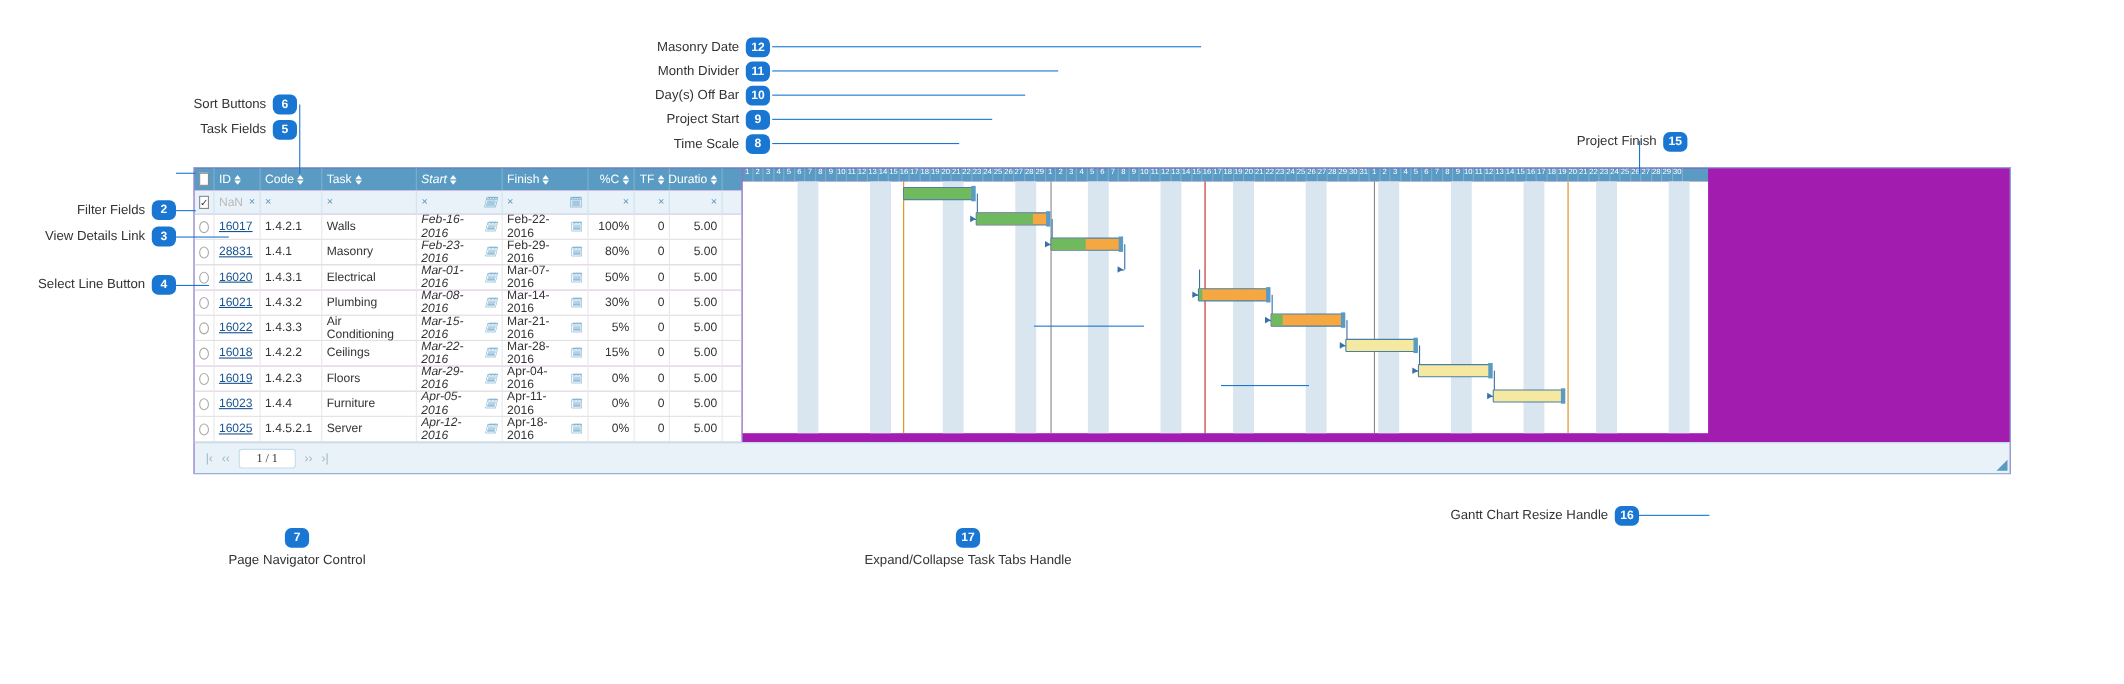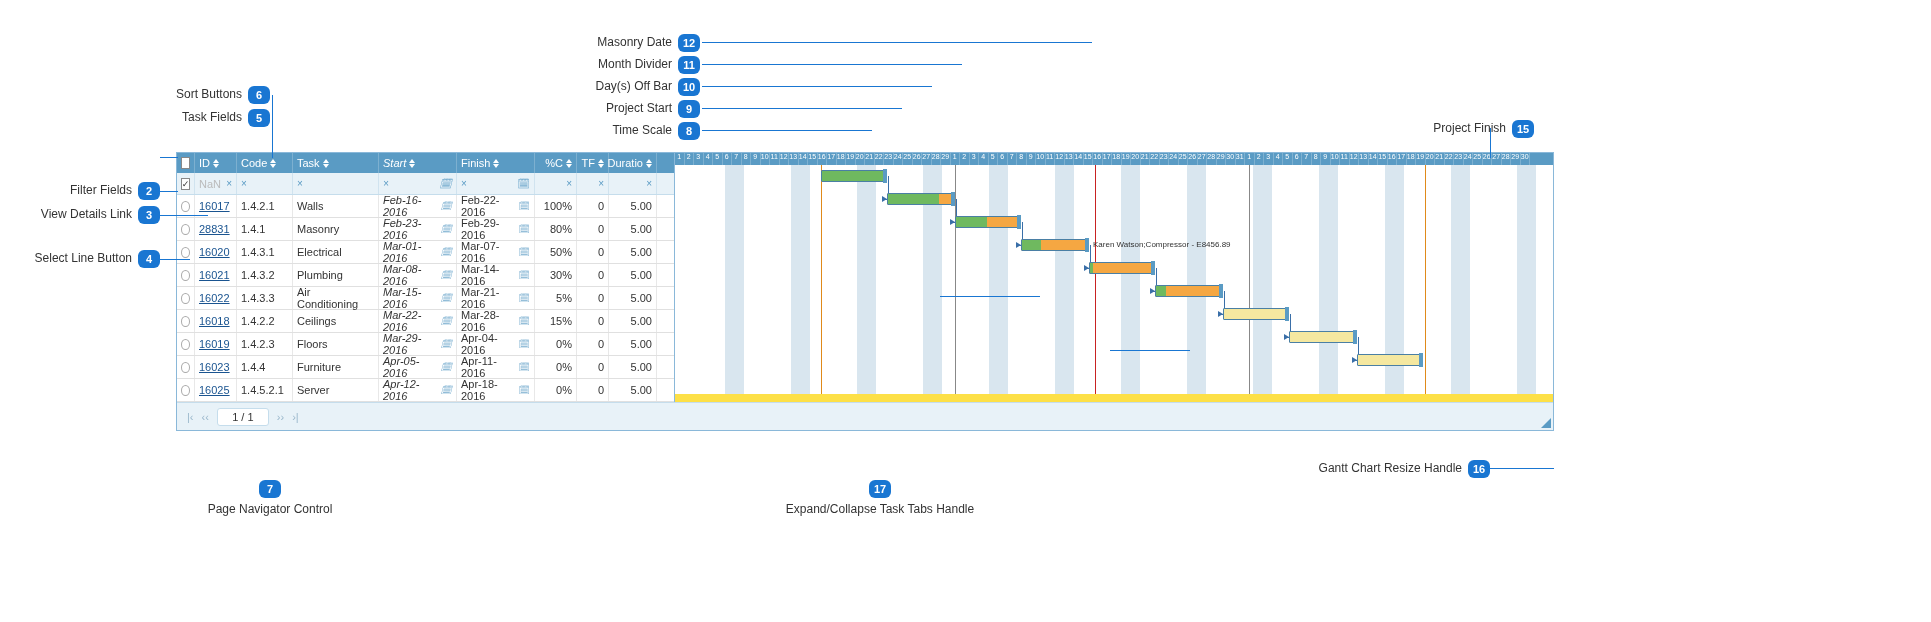--- a/index.html
+++ b/index.html
@@ -6,21 +6,21 @@
 body { background: #fff; font-size: 11px; color: #333; }
 
 .container { position: relative; width: 1931px; height: 622px; }
 
 
 .callout-label { position: absolute; font-size: 12px; color: #333; text-align: right; }
 .callout-badge { display: inline-flex; align-items: center; justify-content: center; background: #1976d2; color: #fff; border-radius: 6px; min-width: 22px; height: 18px; padding: 0 4px; font-size: 11px; font-weight: bold; margin-left: 6px; vertical-align: middle; }
 .callout-line { position: absolute; border-top: 1px solid #1976d2; pointer-events: none; }
 
 
-.app-frame { position: absolute; left: 176px; top: 152px; width: 1378px; border: 1px solid #8ab8d9; background: #fde047; }
+.app-frame { position: absolute; left: 176px; top: 152px; width: 1652px; border: 1px solid #8ab8d9; background: #a21caf; }
 
 
 .grid-panel { float: left; width: 498px; border-right: 1px solid #8ab8d9; }
 
 .grid-header { display: flex; background: #5a9bc4; color: #fff; height: 20px; align-items: center; }
 .grid-header .hcell { border-right: 1px solid #7db0d0; height: 100%; display: flex; align-items: center; padding: 0 4px; position: relative; }
 .hcell .sort-icon { display: inline-flex; flex-direction: column; margin-left: 3px; }
 .sort-icon .up, .sort-icon .down { width: 0; height: 0; border-left: 3px solid transparent; border-right: 3px solid transparent; }
 .sort-icon .up { border-bottom: 4px solid #fff; margin-bottom: 1px; }
 .sort-icon .down { border-top: 4px solid #fff; }
@@ -76,21 +76,21 @@
 .task-bar .cap { position: absolute; right: -3px; top: -2px; bottom: -2px; width: 4px; background: #5a9bc4; }
 
 .dep-connector { position: absolute; border: 1px solid #3a6fa8; border-width: 0; }
 .dep-arrow { position: absolute; width: 0; height: 0; border-top: 3px solid transparent; border-bottom: 3px solid transparent; border-left: 5px solid #3a6fa8; }
 
 .task-annot { position: absolute; font-size: 8px; color: #333; white-space: nowrap; }
 
 
 .footer { clear: both; height: 28px; background: #e8f2f8; border-top: 1px solid #c5ddec; display: flex; align-items: center; padding: 0 6px; position: relative; }
 .pager-btn { color: #9bb8cc; padding: 0 4px; font-size: 11px; }
-.pager-input { border: 1px solid #c5ddec; background: #fff; border-radius: 3px; width: 52px; text-align: center; padding: 2px 0; margin: 0 4px; }
+.pager-input { border: 1px solid #c5ddec; background: #fff; border-radius: 3px; width: 52px; text-align: center; padding: 2px 0; margin: 0 4px; font-family: Liberation Serif, serif; }
 .resize-handle { position: absolute; right: 2px; bottom: 2px; width: 0; height: 0; border-left: 10px solid transparent; border-bottom: 10px solid #5a9bc4; cursor: nwse-resize; }
 
 </style>
 </head>
 <body>
 
 <div class="container">
 
   <div class="callout-label" style="left:0; top:182px; width:160px;">
     <span>Filter Fields</span><span class="callout-badge">2</span>
@@ -521,27 +521,20 @@
           <div class="dep-arrow" style="left: 275px; top: 54px;"></div>
           <div class="gantt-row" style="top: 46px;">
             <div class="task-bar part" style="left: 280px; width: 64px;">
               <div class="progress" style="width: 50%;"></div>
               <div class="cap"></div>
             </div>
           </div>
           <div class="dep-connector" style="left: 347px; top: 57px; height: 23px; border-left-width: 1px;"></div>
           <div class="dep-connector" style="left: 341px; top: 80px; width: 6px; border-top-width: 1px;"></div>
           <div class="dep-arrow" style="left: 341px; top: 77px;"></div>
-          <div class="gantt-row" style="top: 69px;">
-            <div class="task-bar part" style="left: 346px; width: 66px;">
-              <div class="progress" style="width: 30%;"></div>
-              <div class="cap"></div>
-            </div>
-            <div class="task-annot" style="left: 418px; top: 6px;">Karen Watson;Compressor - E8456.89</div>
-          </div>
           <div class="dep-connector" style="left: 415px; top: 80px; height: 23px; border-left-width: 1px;"></div>
           <div class="dep-connector" style="left: 409px; top: 103px; width: 6px; border-top-width: 1px;"></div>
           <div class="dep-arrow" style="left: 409px; top: 100px;"></div>
           <div class="gantt-row" style="top: 92px;">
             <div class="task-bar part" style="left: 414px; width: 64px;">
               <div class="progress" style="width: 5%;"></div>
               <div class="cap"></div>
             </div>
           </div>
           <div class="dep-connector" style="left: 481px; top: 103px; height: 23px; border-left-width: 1px;"></div>

